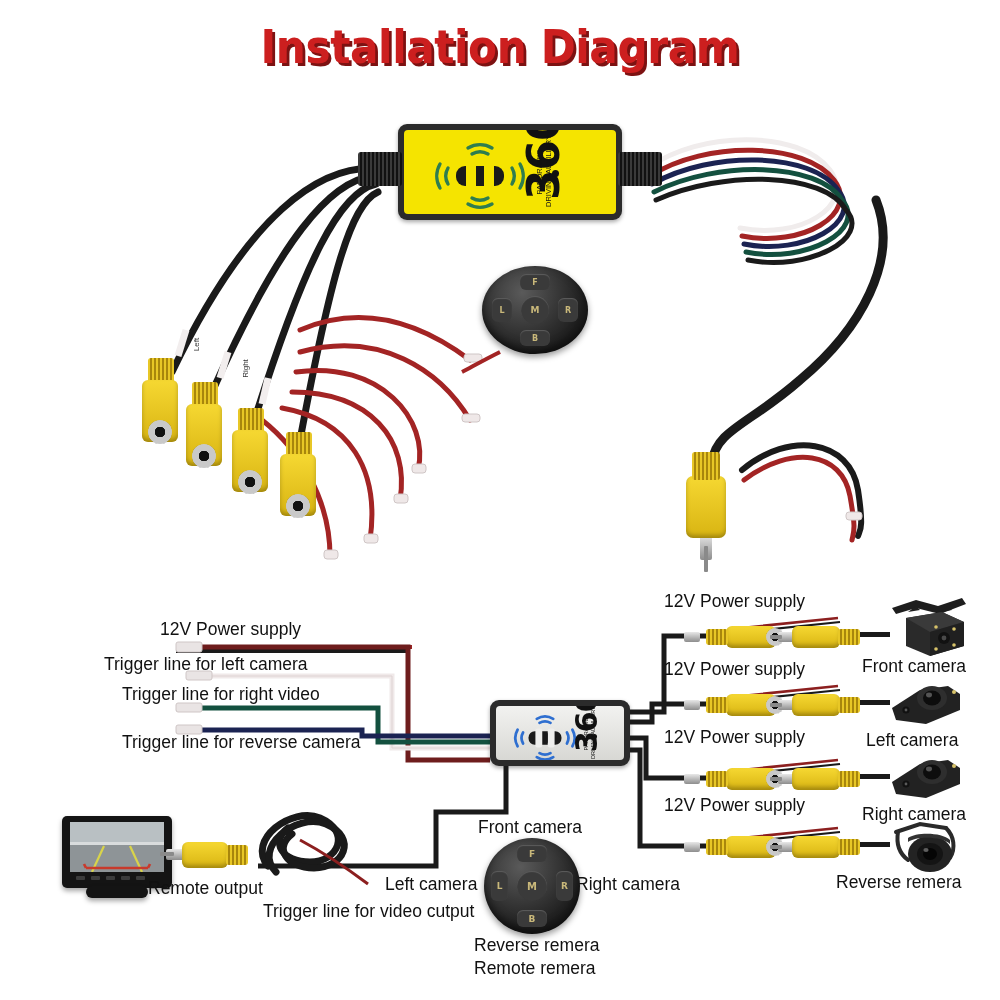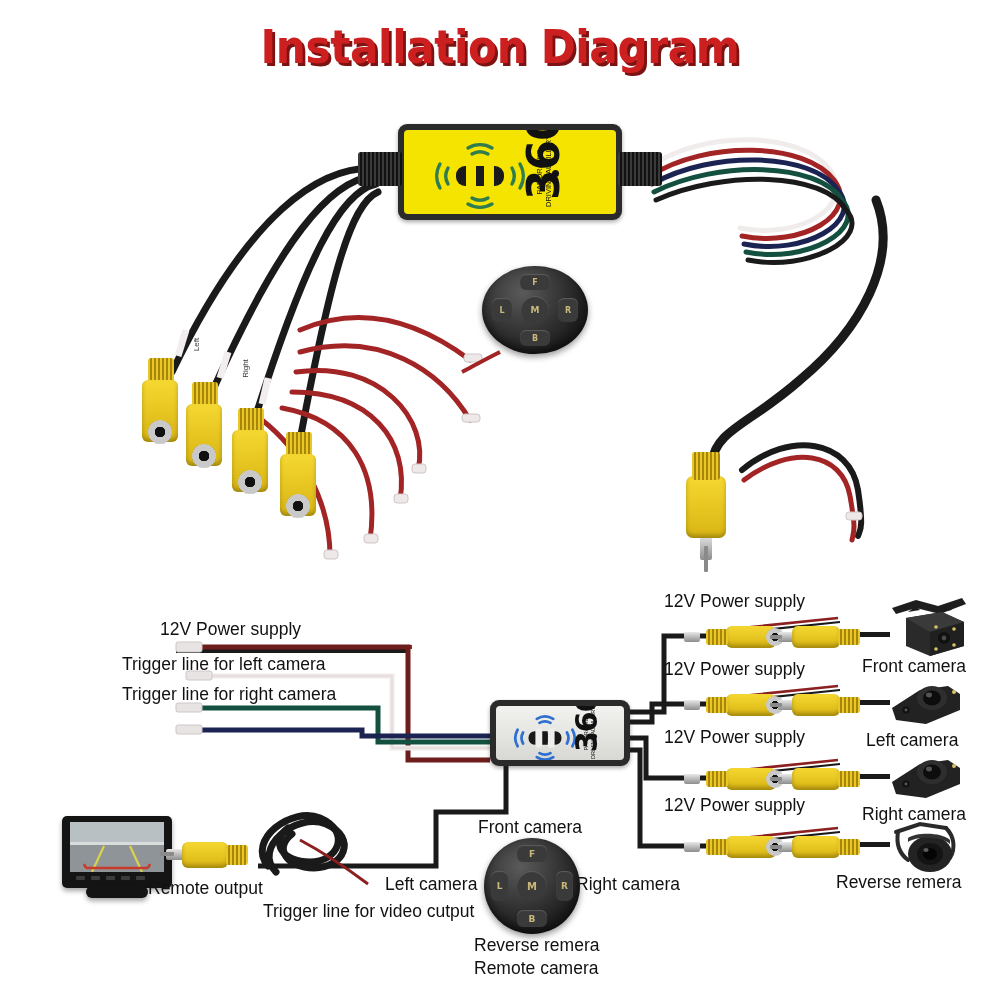--- a/index.html
+++ b/index.html
@@ -270,22 +270,23 @@
     <path d="M176,730 L362,730 L362,736 L490,736" fill="none" stroke="#1b2352" stroke-width="5"></path>
 
     <g fill="#e9e4e4" stroke="#cfc6c6" stroke-width="1">
       <rect x="176" y="642" width="26" height="10" rx="2"></rect>
       <rect x="186" y="671" width="26" height="9" rx="2"></rect>
       <rect x="176" y="703" width="26" height="9" rx="2"></rect>
       <rect x="176" y="725" width="26" height="9" rx="2"></rect>
     </g>
   </svg>
 
-  <div class="lbl" style="left:122px;top:655px;">Trigger line for left camera</div>
-  <div class="lbl" style="left:122px;top:685px;">Trigger line for right camera</div>
+  <div class="lbl" style="left:104px;top:655px;">Trigger line for left camera</div>
+  <div class="lbl" style="left:122px;top:685px;">Trigger line for right video</div>
+  <div class="lbl" style="left:122px;top:733px;">Trigger line for reverse camera</div>
 
   <div class="module silver" style="left:490px;top:700px;width:140px;height:66px;">
     <div class="face">
       <svg class="m-car" style="left:12px;top:6px;" width="74" height="52" viewBox="0 0 108 72">
         <g stroke="#2f6fd0" stroke-width="4" fill="none" stroke-linecap="round">
           <path d="M46,14 a16,16 0 0 1 16,0"></path>
           <path d="M42,8 a24,24 0 0 1 24,0"></path>
           <path d="M46,58 a16,16 0 0 0 16,0"></path>
           <path d="M42,64 a24,24 0 0 0 24,0"></path>
           <path d="M22,28 a16,16 0 0 0 0,16"></path>
@@ -360,21 +361,21 @@
     <div class="ribs" style="left:44px;top:5px;width:22px;height:20px;"></div>
   </div>
 
   <div class="lbl" style="left:148px;top:879px;">Remote output</div>
   <div class="lbl" style="left:263px;top:902px;">Trigger line for video cutput</div>
 
   <div class="lbl" style="left:478px;top:818px;">Front camera</div>
   <div class="lbl" style="left:385px;top:875px;">Left camera</div>
   <div class="lbl" style="left:576px;top:875px;">Right camera</div>
   <div class="lbl" style="left:474px;top:936px;">Reverse remera</div>
-  <div class="lbl" style="left:474px;top:959px;">Remote camera</div>
+  <div class="lbl" style="left:474px;top:959px;">Remote remera</div>
 
   <div class="remote" style="left:484px;top:838px;width:96px;height:96px;">
     <div class="rkey arc" style="left:33px;top:7px;width:30px;height:17px;font-size:9px;">F</div>
     <div class="rkey arc" style="left:7px;top:33px;width:17px;height:30px;font-size:9px;">L</div>
     <div class="rkey mid" style="left:33px;top:33px;width:30px;height:30px;font-size:10px;">M</div>
     <div class="rkey arc" style="left:72px;top:33px;width:17px;height:30px;font-size:9px;">R</div>
     <div class="rkey arc" style="left:33px;top:72px;width:30px;height:17px;font-size:9px;">B</div>
   </div>
 
   <div class="lbl" style="left:664px;top:592px;">12V Power supply</div>

